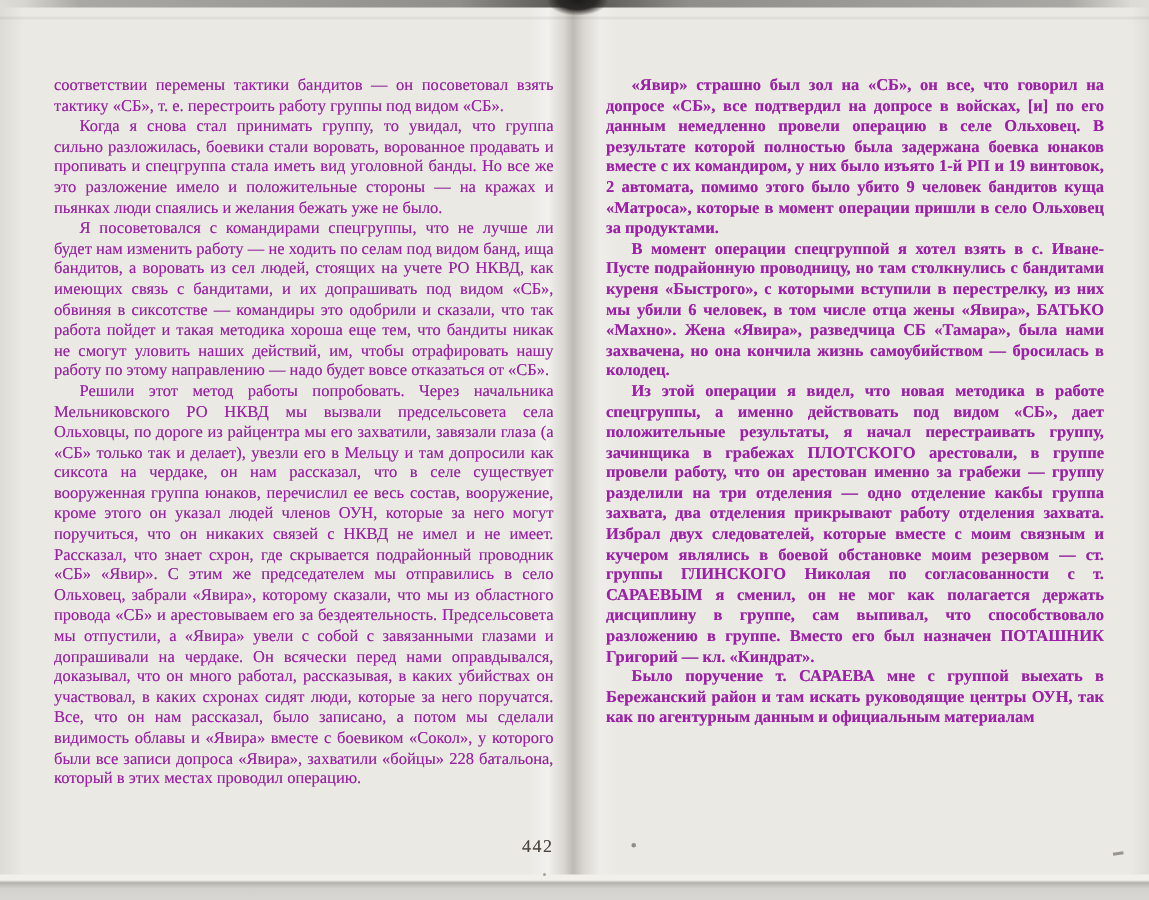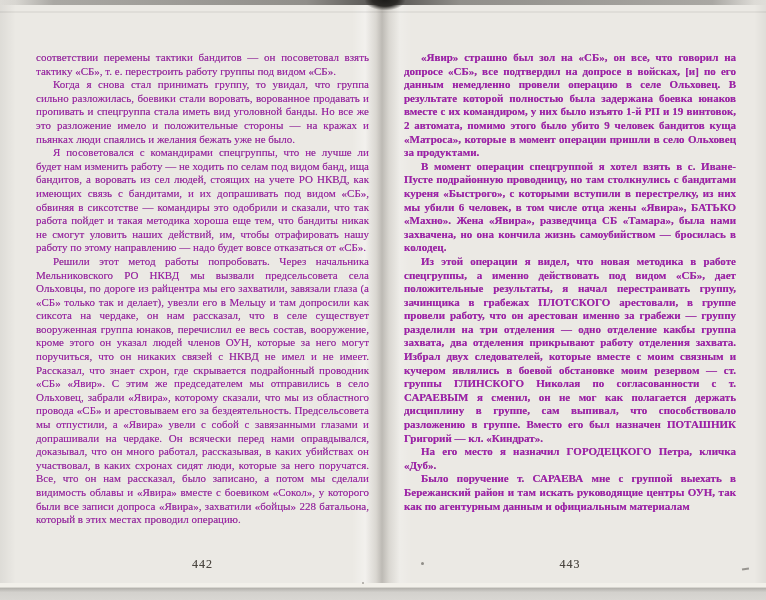--- a/index.html
+++ b/index.html
@@ -67,21 +67,21 @@
   .text-block.left{left:36px;width:333px;}
   .text-block.right{left:404px;width:332px;font-weight:bold;}
   .text-block p{margin:0;text-indent:17px;}
   .text-block.left p:first-child{text-indent:0;}
   .page-number{
     position:absolute;top:557px;
     color:#4a453f;font-size:12px;letter-spacing:1px;
     text-align:center;
     text-shadow:0 0 .4px rgba(68,64,58,.5);
   }
-  .page-number.left{left:36px;width:333px;}
+  .page-number.left{left:36px;width:333px;text-align:right;}
   .page-number.right{left:404px;width:332px;}
   
   .speck-dot{
     position:absolute;left:421px;top:562px;width:3px;height:3px;
     background:rgba(70,66,60,.55);border-radius:50%;
   }
   .speck-dash{
     position:absolute;left:742px;top:568px;width:7px;height:2px;
     background:rgba(70,66,60,.5);transform:rotate(-8deg);
   }
@@ -104,24 +104,22 @@
       <p>Когда я снова стал принимать группу, то увидал, что группа сильно разложилась, боевики стали воровать, ворованное продавать и пропивать и спецгруппа стала иметь вид уголовной банды. Но все же это разложение имело и положительные стороны — на кражах и пьянках люди спаялись и желания бежать уже не было.</p>
       <p>Я посоветовался с командирами спецгруппы, что не лучше ли будет нам изменить работу — не ходить по селам под видом банд, ища бандитов, а воровать из сел людей, стоящих на учете РО НКВД, как имеющих связь с бандитами, и их допрашивать под видом «СБ», обвиняя в сиксотстве — командиры это одобрили и сказали, что так работа пойдет и такая методика хороша еще тем, что бандиты никак не смогут уловить наших действий, им, чтобы отрафировать нашу работу по этому направлению — надо будет вовсе отказаться от «СБ».</p>
       <p>Решили этот метод работы попробовать. Через начальника Мельниковского РО НКВД мы вызвали предсельсовета села Ольховцы, по дороге из райцентра мы его захватили, завязали глаза (а «СБ» только так и делает), увезли его в Мельцу и там допросили как сиксота на чердаке, он нам рассказал, что в селе существует вооруженная группа юнаков, перечислил ее весь состав, вооружение, кроме этого он указал людей членов ОУН, которые за него могут поручиться, что он никаких связей с НКВД не имел и не имеет. Рассказал, что знает схрон, где скрывается подрайонный проводник «СБ» «Явир». С этим же председателем мы отправились в село Ольховец, забрали «Явира», которому сказали, что мы из областного провода «СБ» и арестовываем его за бездеятельность. Предсельсовета мы отпустили, а «Явира» увели с собой с завязанными глазами и допрашивали на чердаке. Он всячески перед нами оправдывался, доказывал, что он много работал, рассказывая, в каких убийствах он участвовал, в каких схронах сидят люди, которые за него поручатся. Все, что он нам рассказал, было записано, а потом мы сделали видимость облавы и «Явира» вместе с боевиком «Сокол», у которого были все записи допроса «Явира», захватили «бойцы» 228 батальона, который в этих местах проводил операцию.</p>
     </div>
   <div class="page-number left">442</div>
 
   <div class="text-block right">
       <p>«Явир» страшно был зол на «СБ», он все, что говорил на допросе «СБ», все подтвердил на допросе в войсках, [и] по его данным немедленно провели операцию в селе Ольховец. В результате которой полностью была задержана боевка юнаков вместе с их командиром, у них было изъято 1-й РП и 19 винтовок, 2 автомата, помимо этого было убито 9 человек бандитов куща «Матроса», которые в момент операции пришли в село Ольховец за продуктами.</p>
       <p>В момент операции спецгруппой я хотел взять в с. Иване-Пусте подрайонную проводницу, но там столкнулись с бандитами куреня «Быстрого», с которыми вступили в перестрелку, из них мы убили 6 человек, в том числе отца жены «Явира», БАТЬКО «Махно». Жена «Явира», разведчица СБ «Тамара», была нами захвачена, но она кончила жизнь самоубийством — бросилась в колодец.</p>
       <p>Из этой операции я видел, что новая методика в работе спецгруппы, а именно действовать под видом «СБ», дает положительные результаты, я начал перестраивать группу, зачинщика в грабежах ПЛОТСКОГО арестовали, в группе провели работу, что он арестован именно за грабежи — группу разделили на три отделения — одно отделение какбы группа захвата, два отделения прикрывают работу отделения захвата. Избрал двух следователей, которые вместе с моим связным и кучером являлись в боевой обстановке моим резервом — ст. группы ГЛИНСКОГО Николая по согласованности с т. САРАЕВЫМ я сменил, он не мог как полагается держать дисциплину в группе, сам выпивал, что способствовало разложению в группе. Вместо его был назначен ПОТАШНИК Григорий — кл. «Киндрат».</p>
-      <p>На его место я назначил ГОРОДЕЦКОГО Петра, кличка «Дуб».</p>
       <p>Было поручение т. САРАЕВА мне с группой выехать в Бережанский район и там искать руководящие центры ОУН, так как по агентурным данным и официальным материалам</p>
     </div>
-  <div class="page-number right">443</div>
 
   <div class="top-edge"></div>
   <div class="top-line"></div>
   <div class="gutter-notch"></div>
   <div class="bottom-edge"></div>
 
   <div class="speck-dot"></div>
   <div class="speck-dot2"></div>
   <div class="speck-dash"></div>
 

